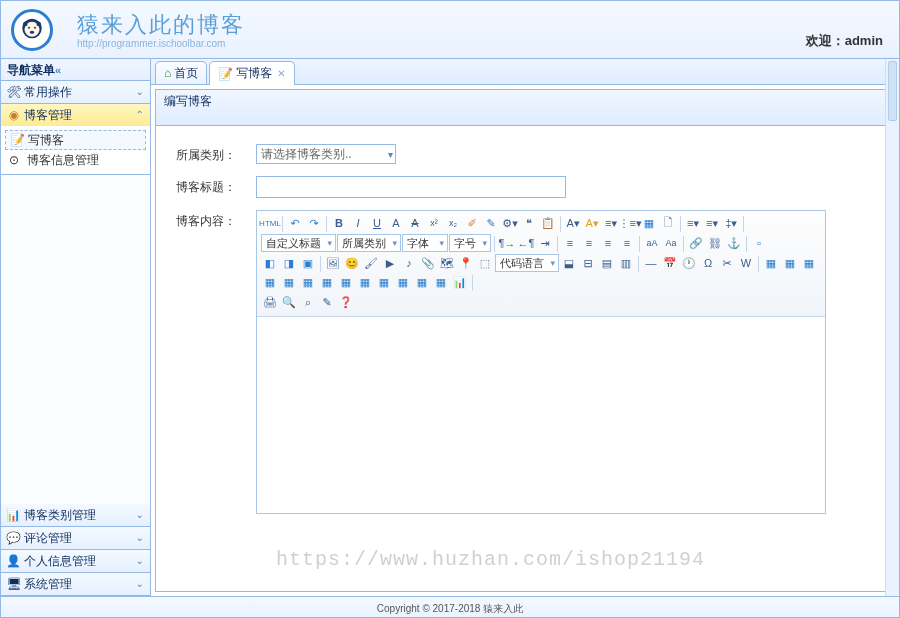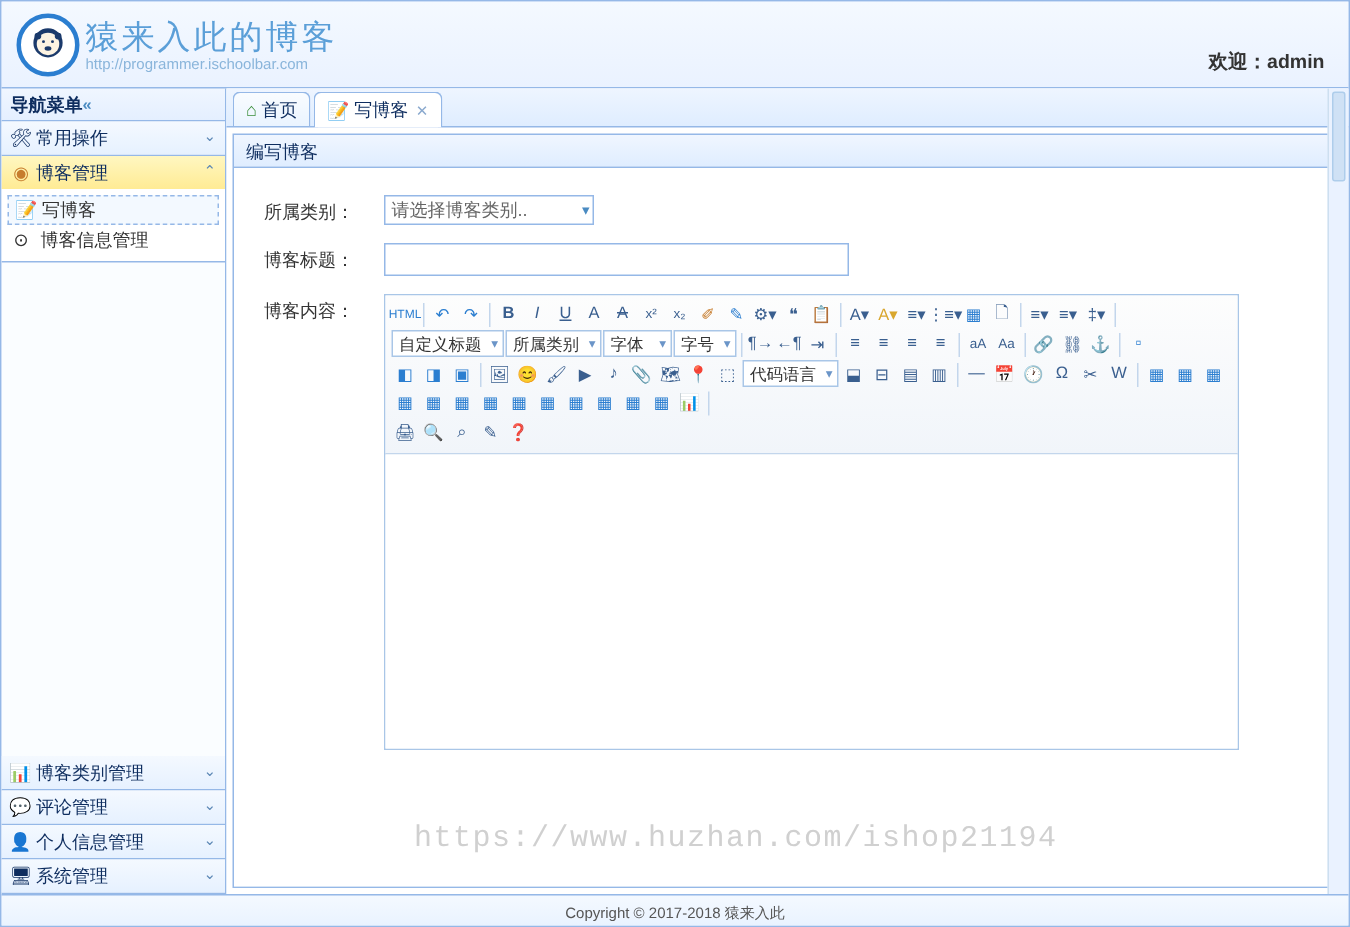--- a/index.html
+++ b/index.html
@@ -1,18 +1,18 @@
 <!DOCTYPE html>
 <html><head>
 <meta charset="utf-8">
 <style>
 *{box-sizing:border-box;margin:0;padding:0}
 body{font-family:"Microsoft YaHei",Arial,sans-serif;font-size:12px;background:#eaf2ff;color:#333;width:900px;height:618px;overflow:hidden;border:1px solid #95b8e7;position:relative}
 .header{height:58px;background:linear-gradient(#f4f9ff,#eaf2ff);border-bottom:1px solid #95b8e7;display:flex;align-items:center;padding:0 10px;position:relative}
-.logo-wrap{display:flex;align-items:center;gap:4px}
+.logo-wrap{display:flex;align-items:center;gap:24px}
 .logo-img{width:42px;height:42px;border-radius:50%;background:#fff;border:3px solid #2b7ed0;display:flex;align-items:center;justify-content:center}
 .logo-img svg{width:30px;height:30px}
 .logo-text{display:flex;flex-direction:column}
 .site-title{font-size:22px;color:#5b9fd8;font-family:"KaiTi","STKaiti",serif;letter-spacing:2px}
 .site-url{font-size:10px;color:#8ab5db;margin-top:-2px}
 .welcome{position:absolute;right:16px;bottom:8px;font-size:13px;font-weight:bold;color:#333}
 .body{display:flex;height:537px}
 .sidebar{width:150px;border-right:1px solid #95b8e7;background:#fafdff;display:flex;flex-direction:column}
 .side-title{height:22px;line-height:22px;padding:0 6px;background:linear-gradient(#f0f6ff,#e4efff);border-bottom:1px solid #95b8e7;font-weight:bold;color:#0e2d5f;display:flex;align-items:center}
 .side-title .collapse{color:#4a8bc2;font-size:11px;cursor:pointer}
@@ -26,21 +26,21 @@
 .tree-item{display:flex;align-items:center;height:20px;padding:0 4px;gap:4px;cursor:pointer}
 .tree-item.sel{border:1px dashed #95b8e7;background:#f3f9ff}
 .tree-item .ti{width:14px;height:14px}
 .acc-bottom{margin-top:auto}
 .main{flex:1;background:#fff;border-left:none;position:relative;display:flex;flex-direction:column}
 .tabs{height:26px;background:linear-gradient(#eef5ff,#dfedff);border-bottom:1px solid #95b8e7;display:flex;align-items:flex-end;padding-left:4px;gap:2px}
 .tab{height:23px;border:1px solid #95b8e7;border-bottom:none;border-radius:5px 5px 0 0;background:linear-gradient(#f9fcff,#eaf4ff);padding:0 8px;display:flex;align-items:center;gap:3px;cursor:pointer;font-size:12px;color:#0e2d5f}
 .tab.active{background:#fff;height:24px;position:relative;top:1px}
 .tab .cls{color:#8aa9ce;font-size:10px;margin-left:2px}
 .panel{margin:4px;border:1px solid #95b8e7;flex:1;display:flex;flex-direction:column;overflow:hidden}
-.panel-title{height:22px;line-height:22px;padding:0 8px;background:linear-gradient(#f0f6ff,#dfedff);border-bottom:1px solid #95b8e7;color:#0e2d5f}
+.panel-title{height:36px;line-height:22px;padding:0 8px;background:linear-gradient(#f0f6ff,#dfedff);border-bottom:1px solid #95b8e7;color:#0e2d5f}
 .panel-body{flex:1;padding:18px 20px;overflow:auto;background:#fff;position:relative}
 .form-row{display:flex;align-items:flex-start;margin-bottom:12px}
 .form-label{width:80px;color:#333;padding-top:3px}
 .text-input{width:310px;height:22px;border:1px solid #95b8e7;padding:0 4px}
 .combo{width:140px;height:20px;border:1px solid #95b8e7;display:flex;align-items:center;justify-content:space-between;padding:0 2px 0 4px;background:#fff;cursor:pointer}
 .combo span{color:#666}
 .combo .dd{color:#4a8bc2;font-size:10px}
 .editor{width:570px;border:1px solid #a9c6e7}
 .toolbar{background:linear-gradient(#fdfdfd,#f1f5fa);border-bottom:1px solid #c3d6ec;padding:3px 4px}
 .tb-row{display:flex;flex-wrap:wrap;align-items:flex-end;gap:1px;margin-bottom:2px}

